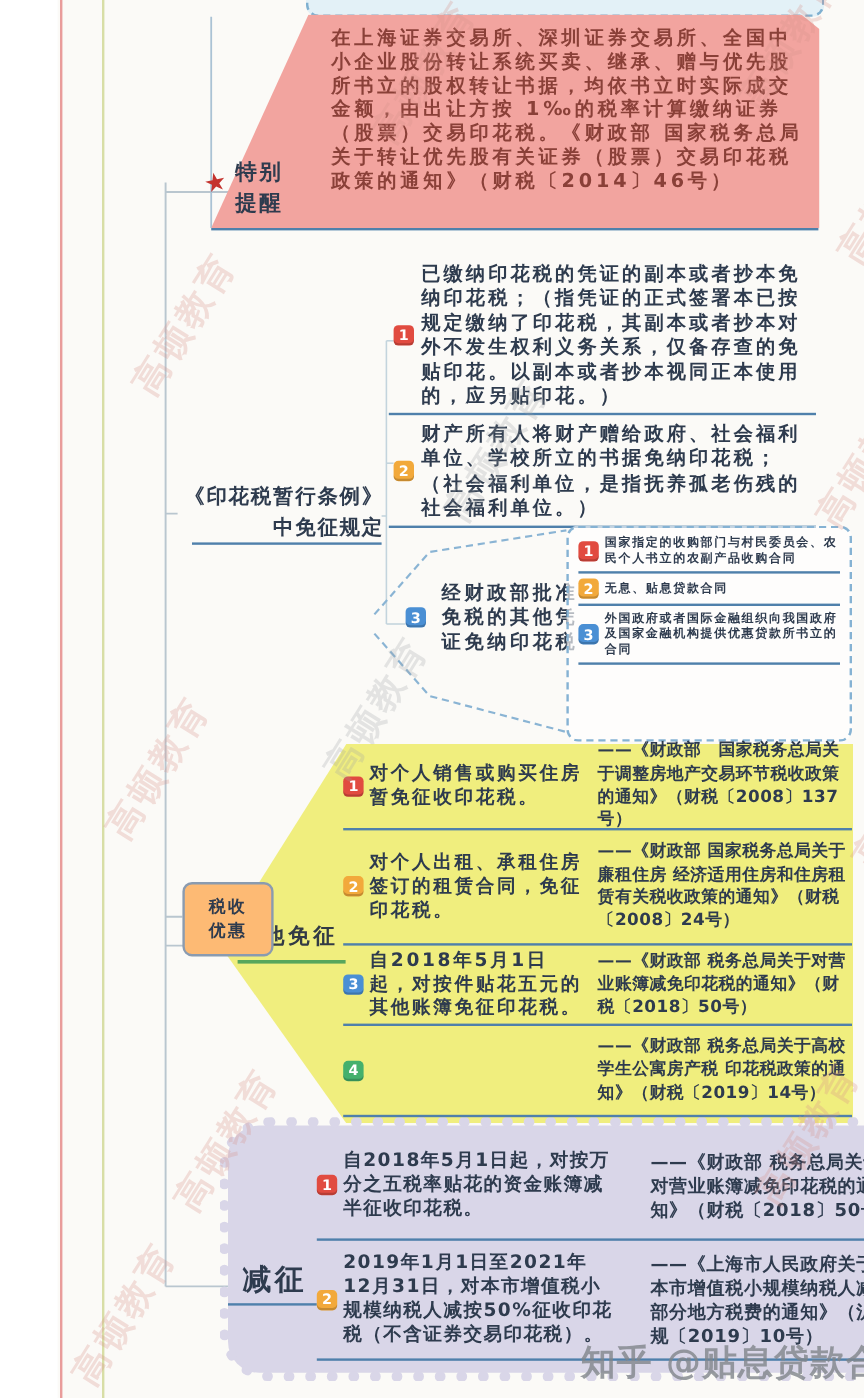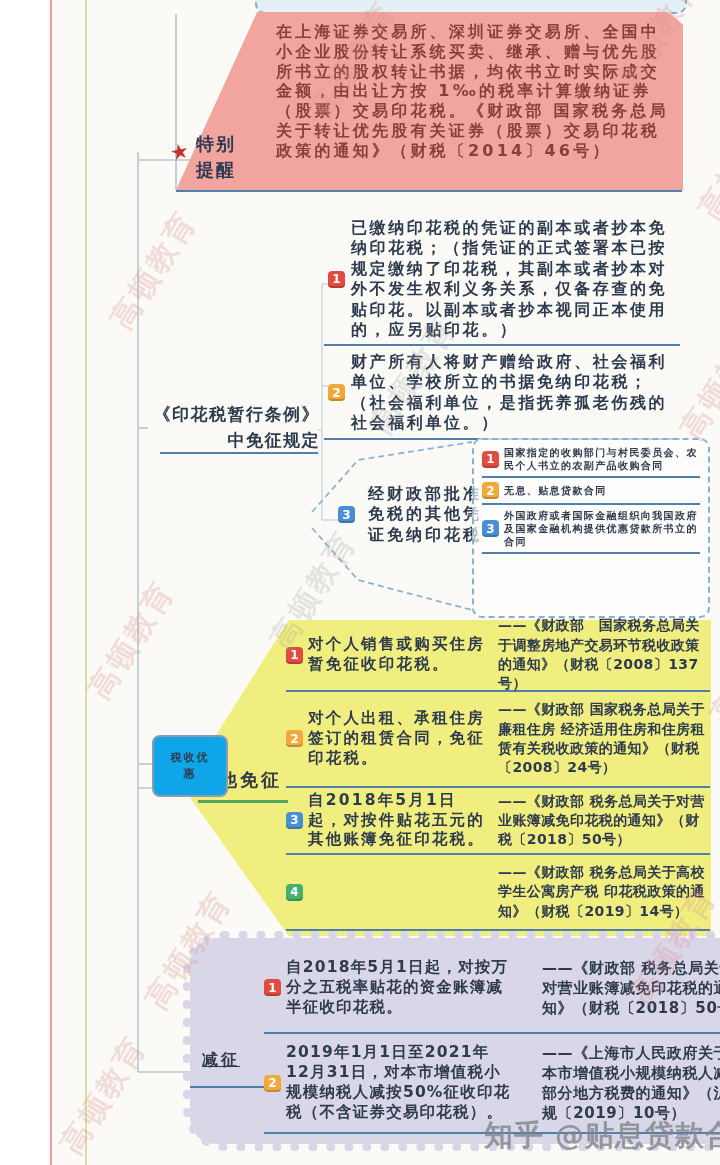--- a/index.html
+++ b/index.html
@@ -66,24 +66,24 @@
     border-radius:42px;}
   .prows{left:216px;top:944px;width:486px;z-index:3;}
   .prow{display:flex;align-items:center;justify-content:space-between;
     border-bottom:2px solid #4f80ab;box-sizing:border-box;}
   .pleft{display:flex;align-items:center;gap:5px;width:248px;}
   .pleft .item-text{font-size:15.5px;letter-spacing:1.2px;width:226px;}
   .pref{width:208px;font-size:15px;line-height:1.35;letter-spacing:.6px;
     color:#2e3b4e;font-weight:600;}
 
   
-  .rootnode{left:104px;top:735px;width:72px;height:58px;background:#0ea5e9;
+  .rootnode{left:104px;top:735px;width:72px;height:58px;background:#fdba74;
     border:2px solid #8a9bb0;border-radius:8px;z-index:3;
     display:flex;align-items:center;justify-content:center;text-align:center;
-    font-size:11px;font-weight:800;color:#2e3b4e;letter-spacing:2px;line-height:1.45;}
+    font-size:14px;font-weight:800;color:#2e3b4e;letter-spacing:2px;line-height:1.45;}
 
   
   .wm{position:absolute;z-index:5;font-size:30px;font-weight:800;letter-spacing:3px;
     transform:rotate(-58deg);pointer-events:none;white-space:nowrap;}
   .wm-red{color:#d8938c;opacity:.28;}
   .wm-gray{color:#9fa3a6;opacity:.25;}
   .zhihu{position:absolute;left:436px;top:1116px;z-index:6;font-size:29px;
     color:rgba(128,133,138,.8);letter-spacing:1px;font-weight:600;}
 
   svg.lines{position:absolute;left:0;top:0;z-index:1;}
@@ -184,21 +184,21 @@
     </div>
     <div class="yrow" style="height:76px;">
       <div class="yleft">
         <span class="badge b-green">4</span>
       </div>
       <div class="yref">——《财政部 税务总局关于高校学生公寓房产税 印花税政策的通知》（财税〔2019〕14号）</div>
     </div>
   </div>
 
   <div class="abs purple-shape"></div>
-  <div class="abs branch-label" style="left:154px;top:1050px;width:70px;font-size:16px;letter-spacing:3px;text-decoration:underline;">减征</div>
+  <div class="abs branch-label" style="left:154px;top:1050px;width:70px;font-size:24px;letter-spacing:3px;">减征</div>
   <div class="uline" style="left:142px;top:1086px;width:74px;"></div>
 
   <div class="abs prows">
     <div class="prow" style="height:90px;">
       <div class="pleft">
         <span class="badge b-red">1</span>
         <div class="item-text">自2018年5月1日起，对按万分之五税率贴花的资金账簿减半征收印花税。</div>
       </div>
       <div class="pref">——《财政部 税务总局关于对营业账簿减免印花税的通知》（财税〔2018〕50号）</div>
     </div>

